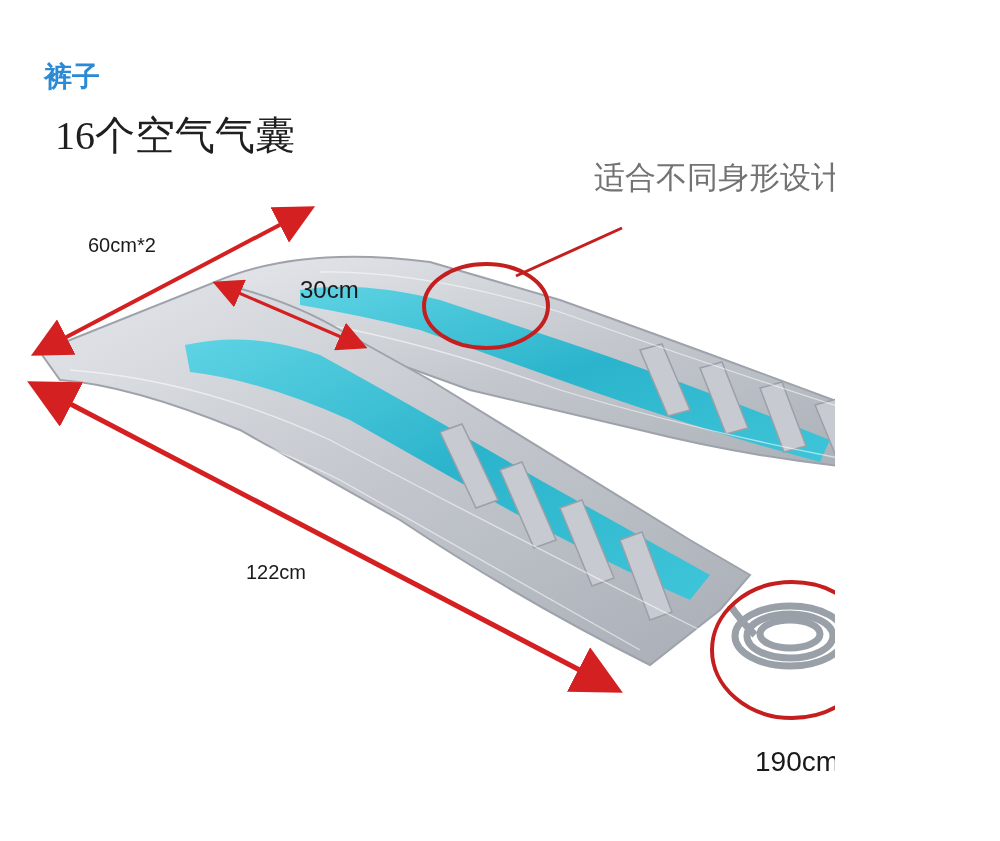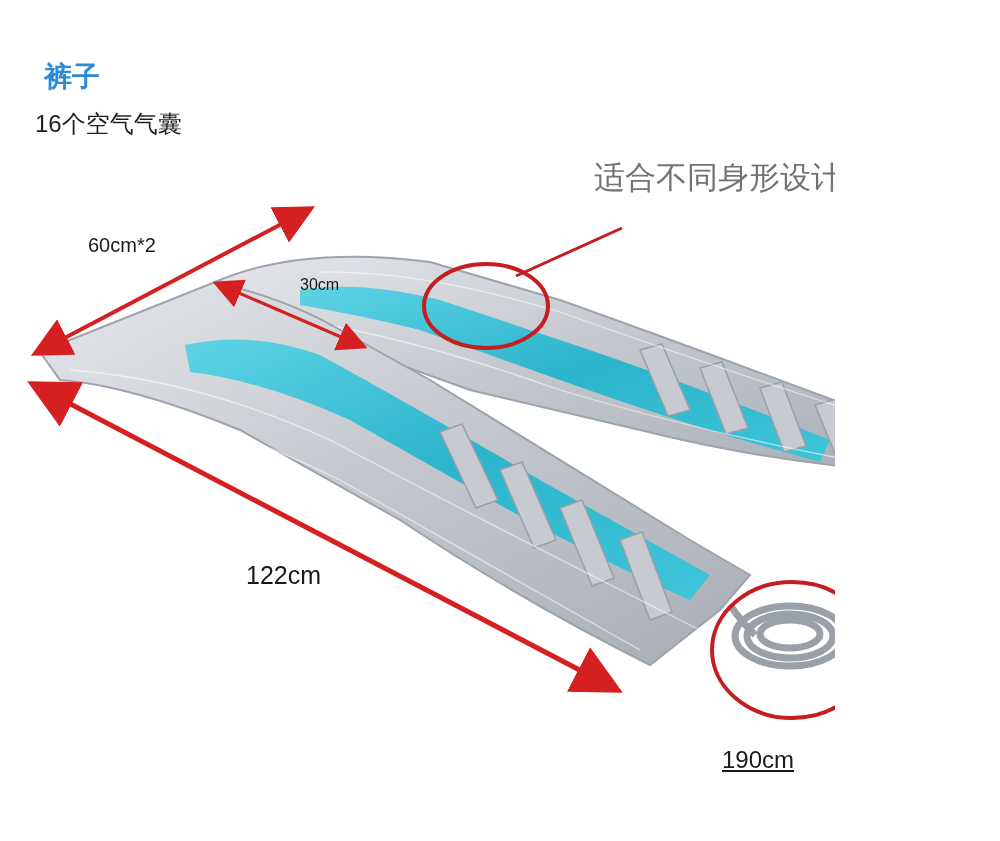--- a/index.html
+++ b/index.html
@@ -20,35 +20,35 @@
       font-family: "Liberation Sans", "DejaVu Sans", sans-serif;
     }
     .title-cn {
       left: 44px; top: 58px;
       font-size: 28px;
       color: #2a8ad6;
       font-weight: bold;
       font-family: "DejaVu Sans", sans-serif;
     }
     .subtitle-cn {
-      left: 35px; top: 108px;
-      font-size: 24px;
+      left: 55px; top: 108px;
+      font-size: 40px;
       color: #1f1f1f;
-      font-family: Liberation Sans, sans-serif;
+      font-family: Liberation Serif, serif;
     }
     .callout-cn {
       left: 594px; top: 157px;
       font-size: 31px;
       color: #737373;
       font-family: "DejaVu Sans", sans-serif;
     }
     .dim-60 { left: 88px; top: 234px; font-size: 20px; }
-    .dim-30 { left: 300px; top: 276px; font-size: 16px; }
-    .dim-122 { left: 246px; top: 561px; font-size: 25px; }
-    .dim-190 { left: 722px; top: 746px; font-size: 24px; text-decoration: underline; }
+    .dim-30 { left: 300px; top: 276px; font-size: 24px; }
+    .dim-122 { left: 246px; top: 561px; font-size: 20px; }
+    .dim-190 { left: 755px; top: 746px; font-size: 28px; }
   </style>
 </head>
 <body>
 
 <div class="canvas">
 
   <svg class="scene" width="1000" height="841" viewBox="0 0 1000 841">
     <defs>
       <linearGradient id="silver" x1="0" y1="0" x2="1" y2="1">
         <stop offset="0" stop-color="#e4e6ea"></stop>

